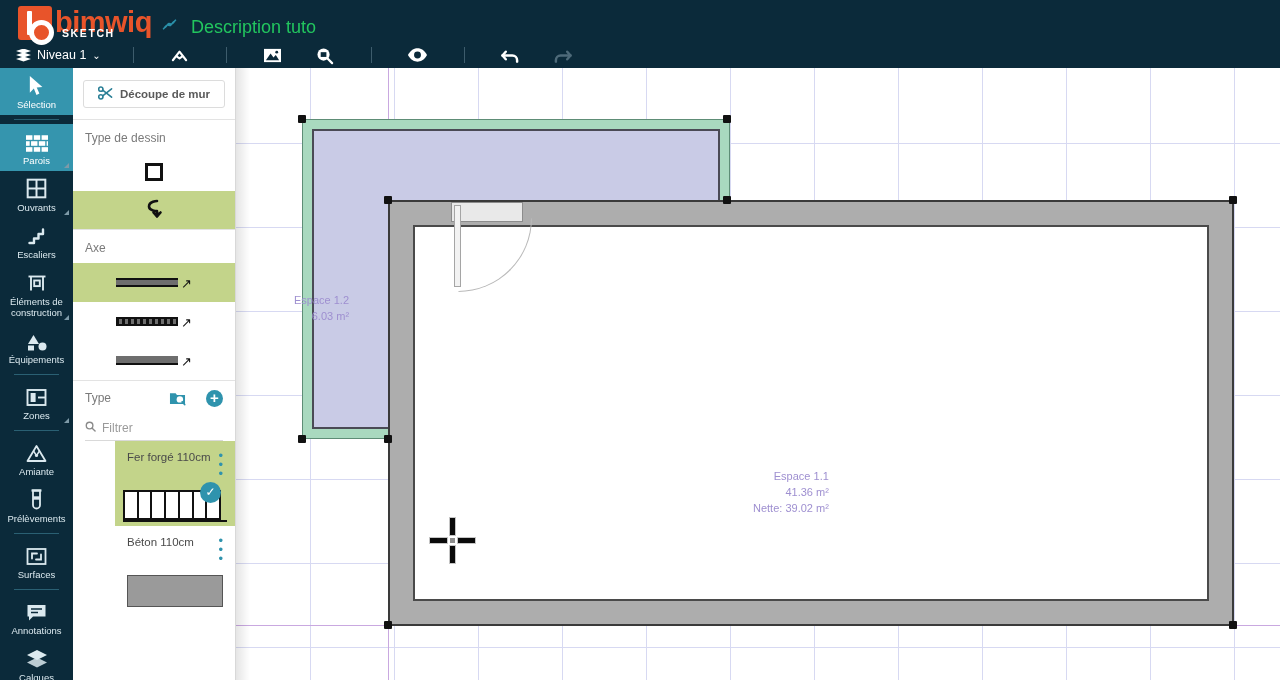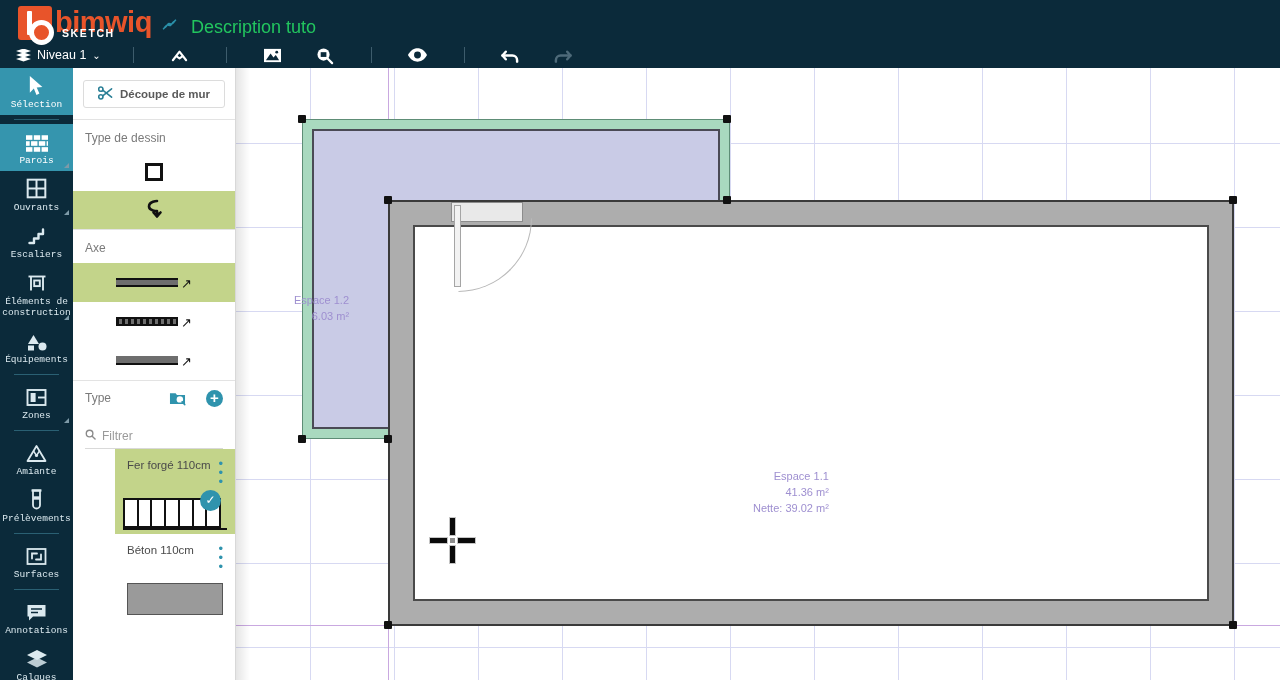--- a/index.html
+++ b/index.html
@@ -70,21 +70,21 @@
   .tsep { width: 1px; height: 16px; background: #3d5c6c; margin: 0 14px; }
   .ticon {
     width: 26px; height: 22px; display: flex; align-items: center;
     justify-content: center; cursor: pointer; margin: 0 7px; color: #ffffff;
   }
   .ticon svg { display: block; }
 
   
   .rail {
     position: absolute; left: 0; top: 68px; width: 73px; height: 612px;
-    background: #0b2a3a; z-index: 30; overflow: hidden; font-family: Liberation Mono, monospace;
+    background: #0b2a3a; z-index: 30; overflow: hidden;
   }
   .rail-item {
     position: relative; width: 73px; padding: 6px 2px 5px;
     display: flex; flex-direction: column; align-items: center;
     cursor: pointer; color: #cfe2ea;
   }
   .rail-item.active { background: #3595ae; }
   .rail-item .ri-ico { height: 22px; display: flex; align-items: flex-end; }
   .rail-item .ri-lab {
     font-size: 9.5px; line-height: 11px; text-align: center;
@@ -141,21 +141,21 @@
   }
   .type-lab { font-size: 12px; color: #7a7a7a; }
   .type-acts { display: flex; align-items: center; gap: 20px; }
   .cat-ico { color: #2f93ad; cursor: pointer; display: flex; }
   .plus-ico {
     width: 17px; height: 17px; border-radius: 50%; background: #2f93ad;
     color: #fff; font-size: 15px; line-height: 15px; text-align: center;
     cursor: pointer; font-weight: bold;
   }
   .filter-row {
-    margin: 8px 12px 0; height: 26px; display: flex; align-items: center;
+    margin: 0 12px 0; height: 26px; display: flex; align-items: center;
     gap: 6px; border-bottom: 1px solid #d9d9d9;
   }
   .filter-row .mag { color: #8a8a8a; font-size: 11px; }
   .filter-row input {
     border: none; outline: none; font-size: 12px; color: #555;
     background: transparent; width: 110px; font-family: "Liberation Sans", sans-serif;
   }
   .filter-row input::placeholder { color: #9a9a9a; }
 
   .card { position: relative; padding: 10px 12px 4px; margin-left: 42px; }

